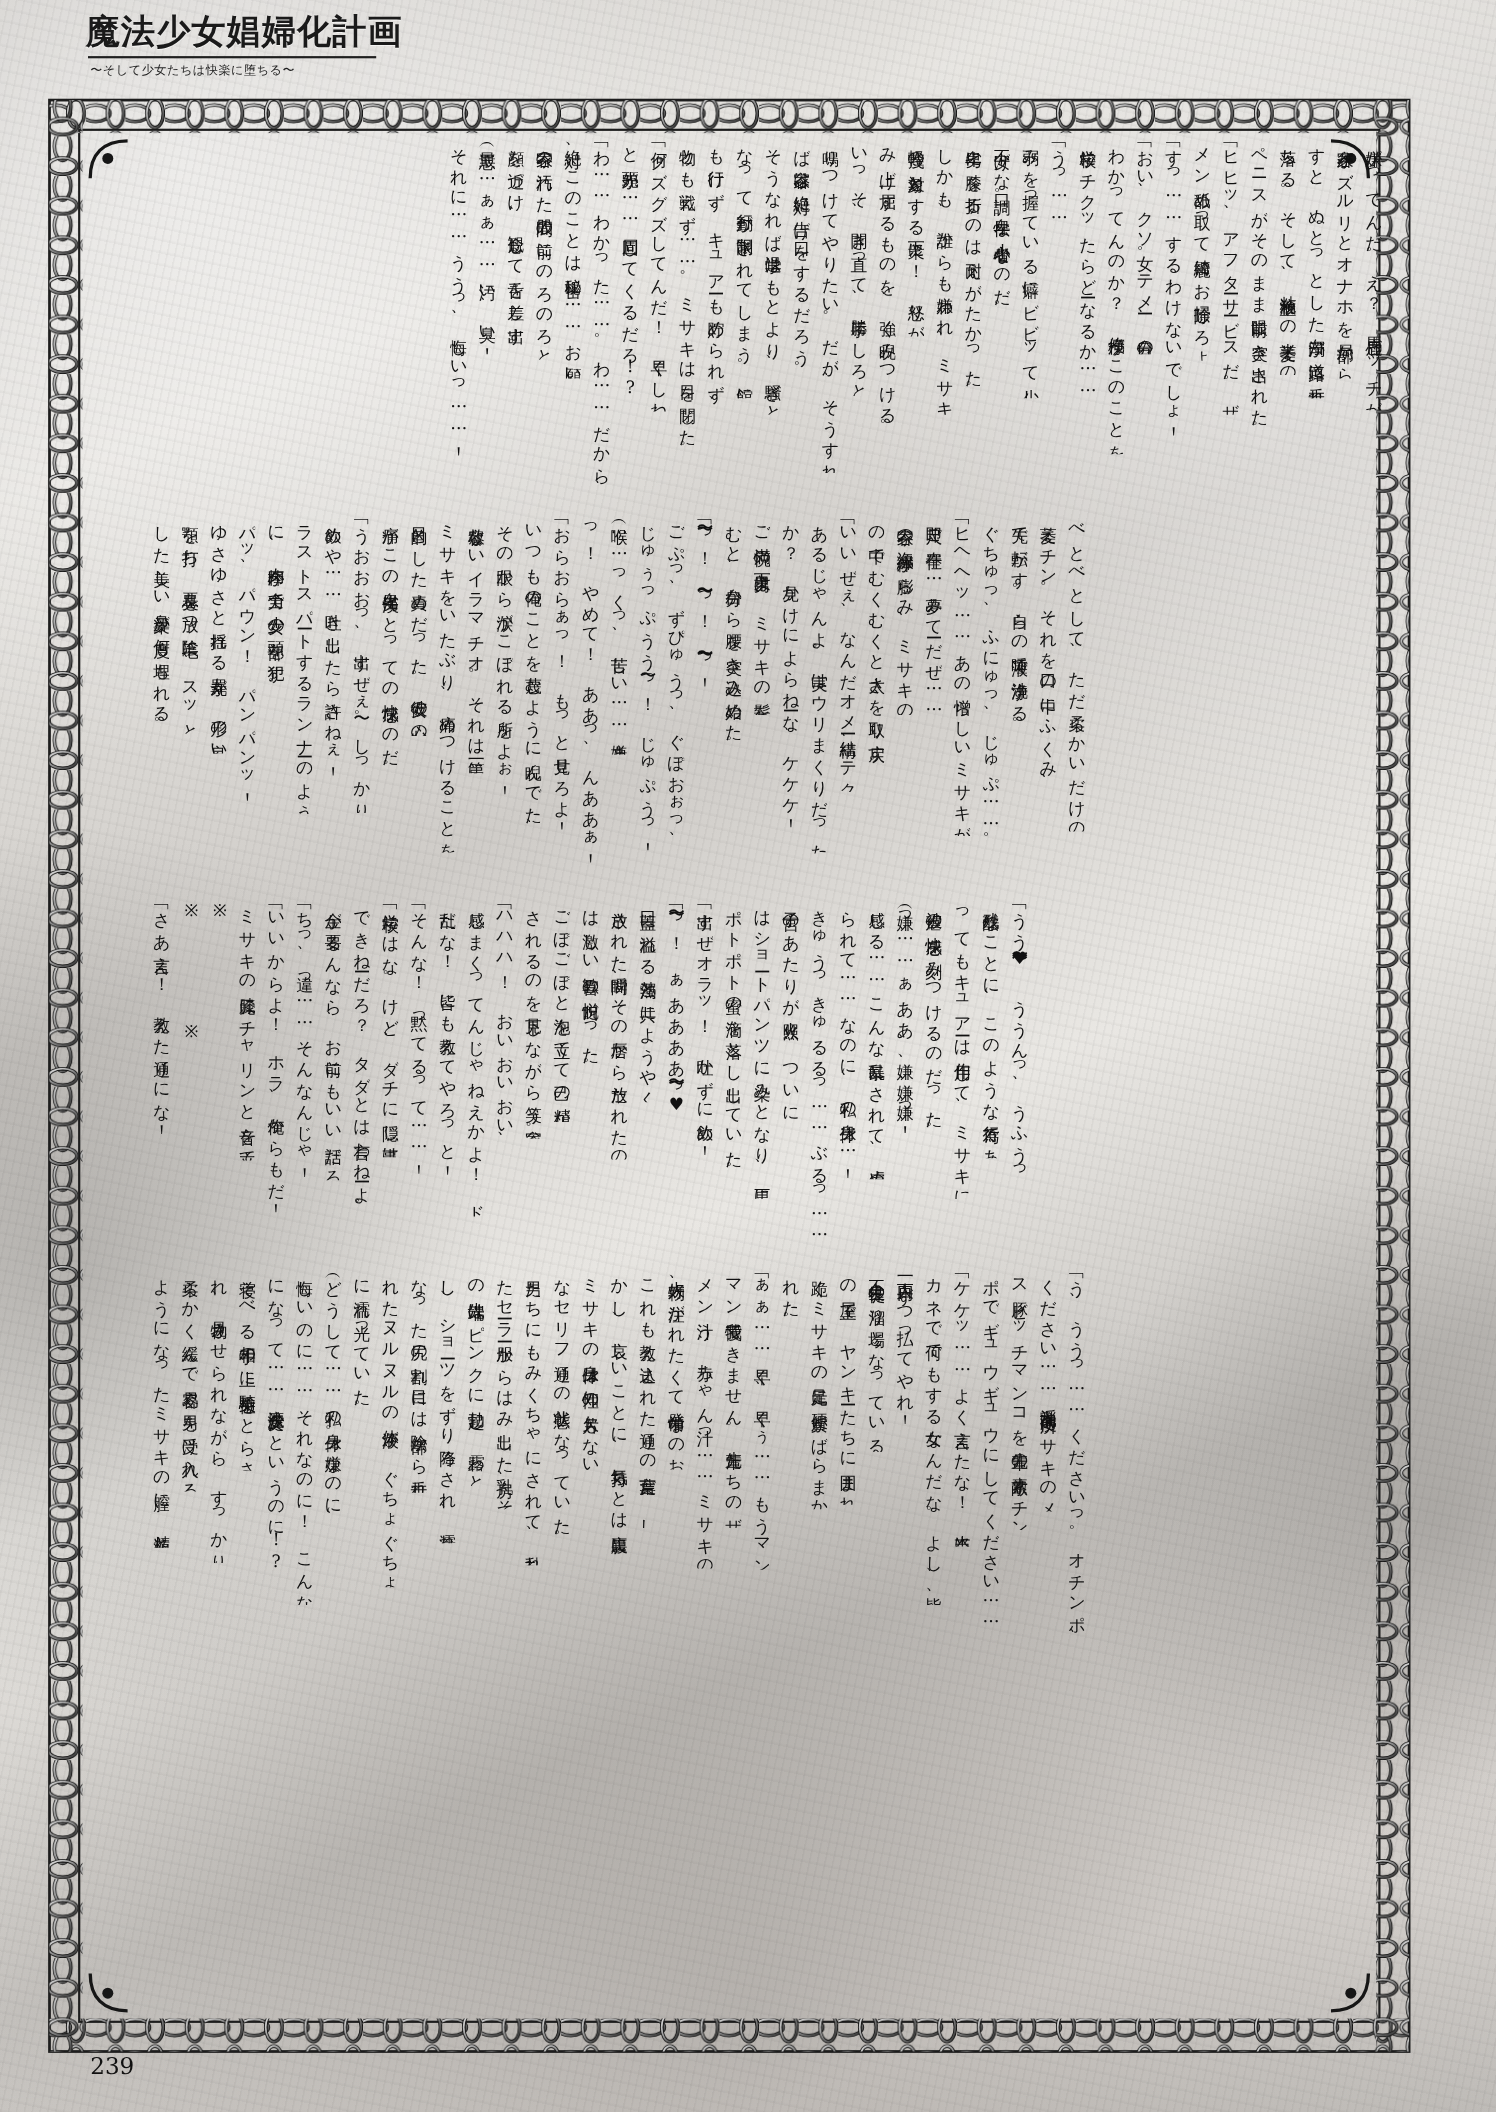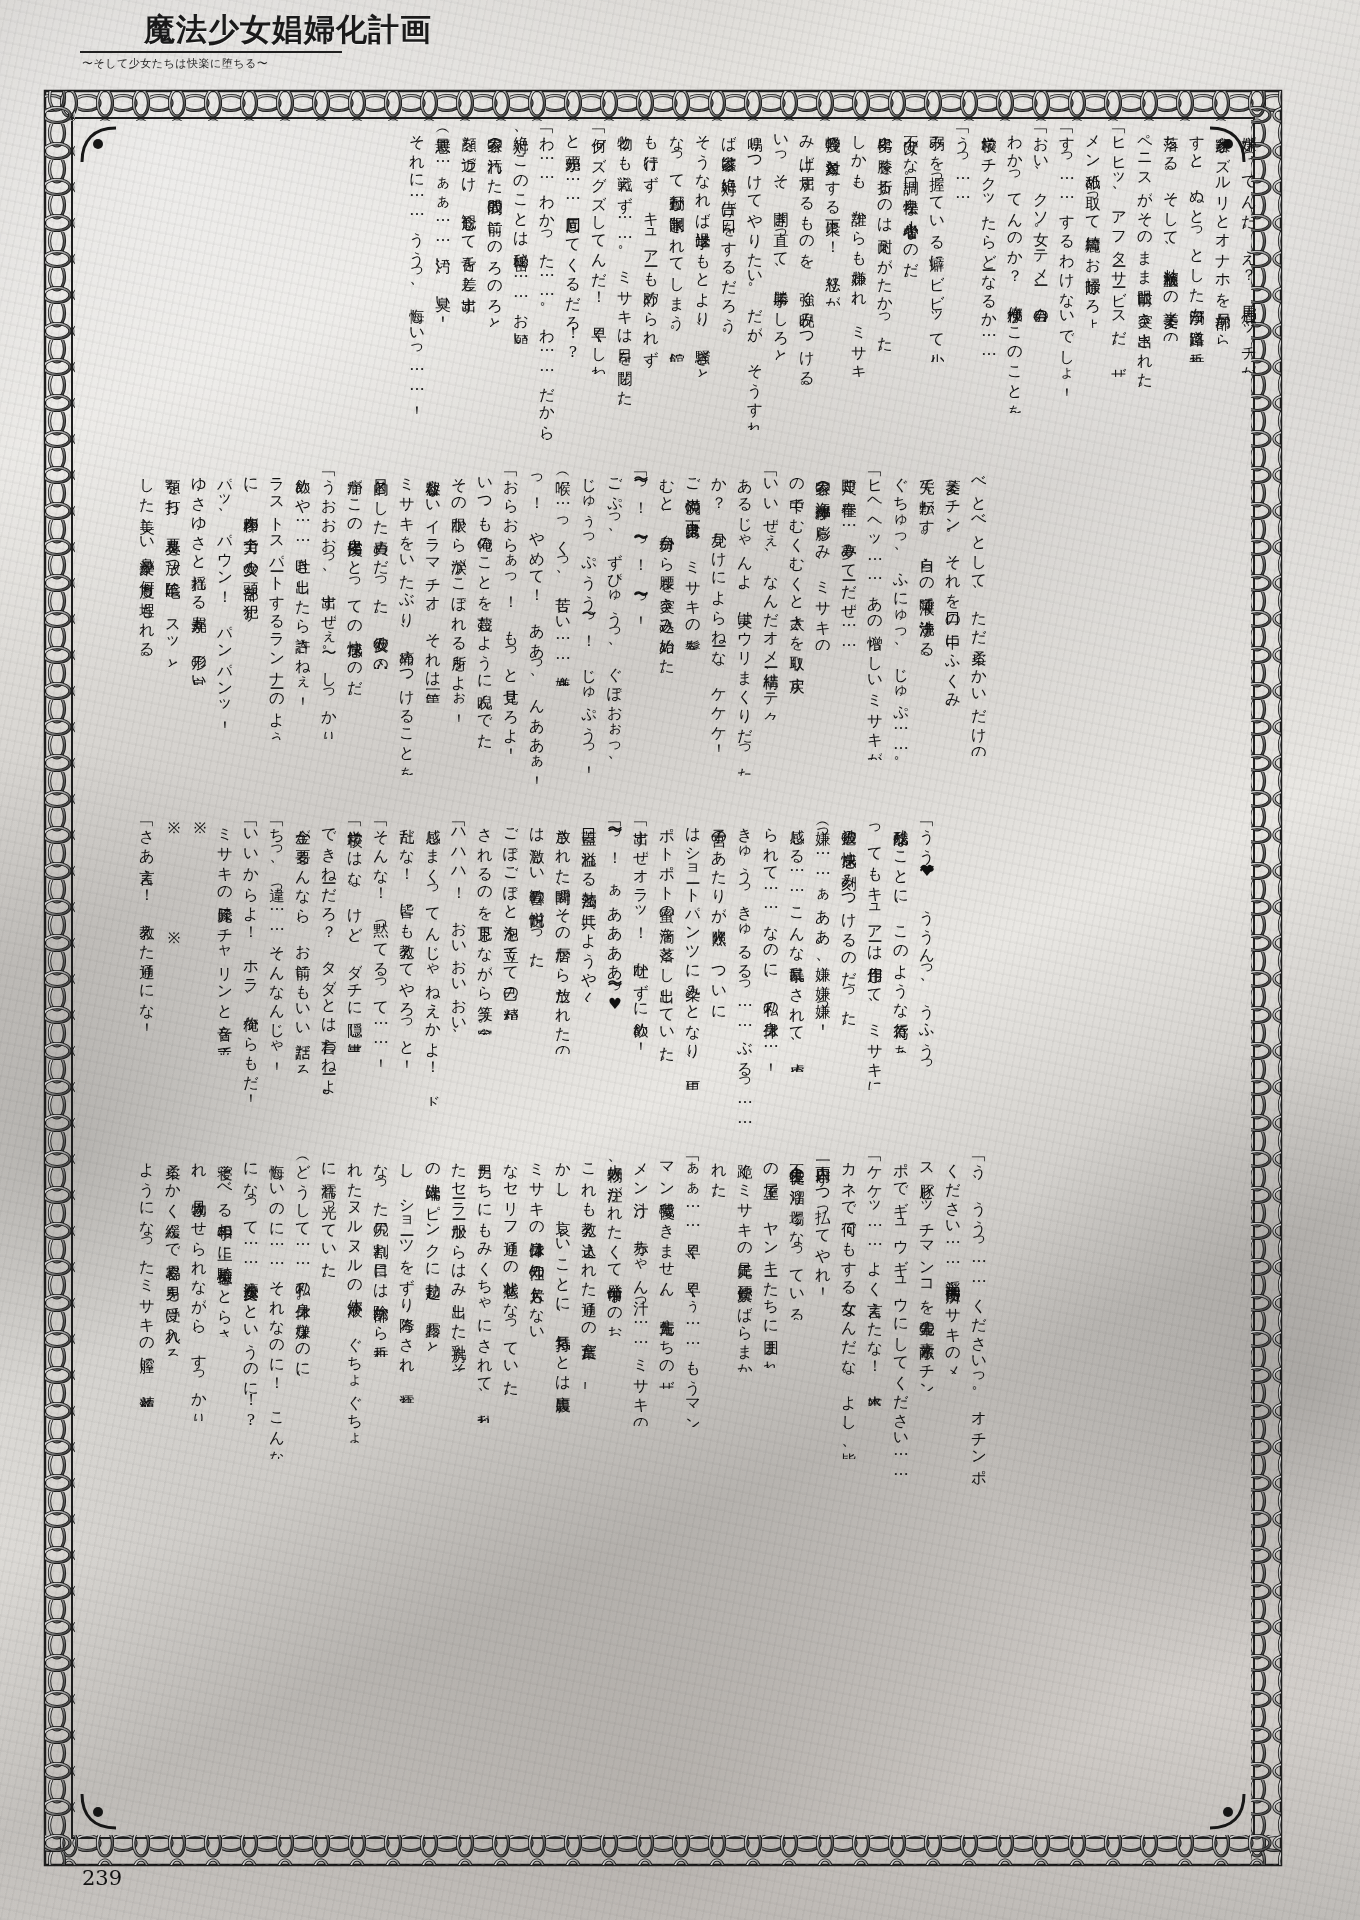--- a/index.html
+++ b/index.html
@@ -49,21 +49,20 @@
     z-index: 6;
   }
   .header-title {
     font-family: "DejaVu Serif", serif;
     font-size: 31px;
     font-weight: bold;
     letter-spacing: 1px;
     color: #1a1a1a;
     line-height: 1.1;
     text-shadow: 0 1px 0 rgba(255,255,255,0.6);
-    text-align: center;
   }
   .header-rule {
     width: 262px;
     height: 2px;
     background: #1f1f1f;
     margin: 5px 0 3px 2px;
   }
   .header-sub {
     font-family: Liberation Sans, sans-serif;
     font-size: 11px;

